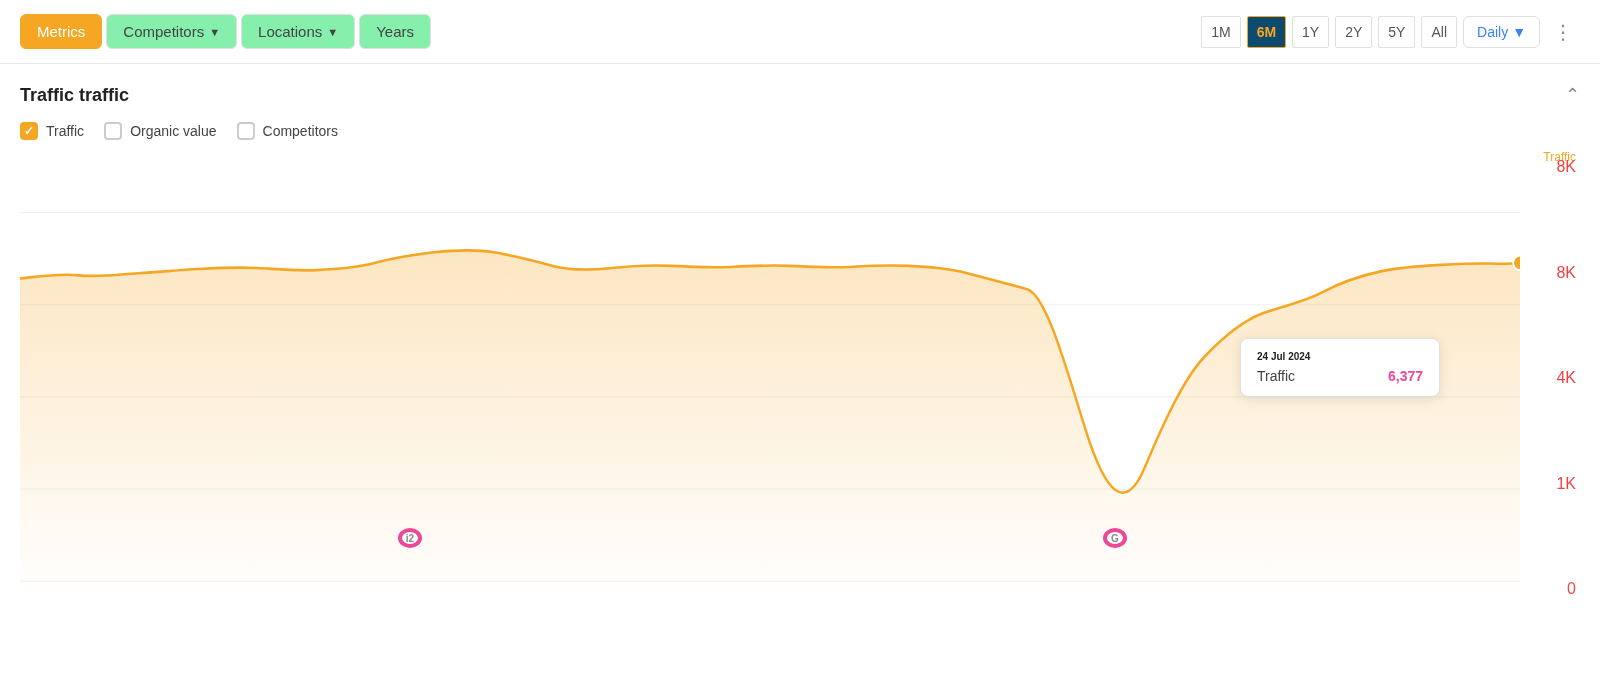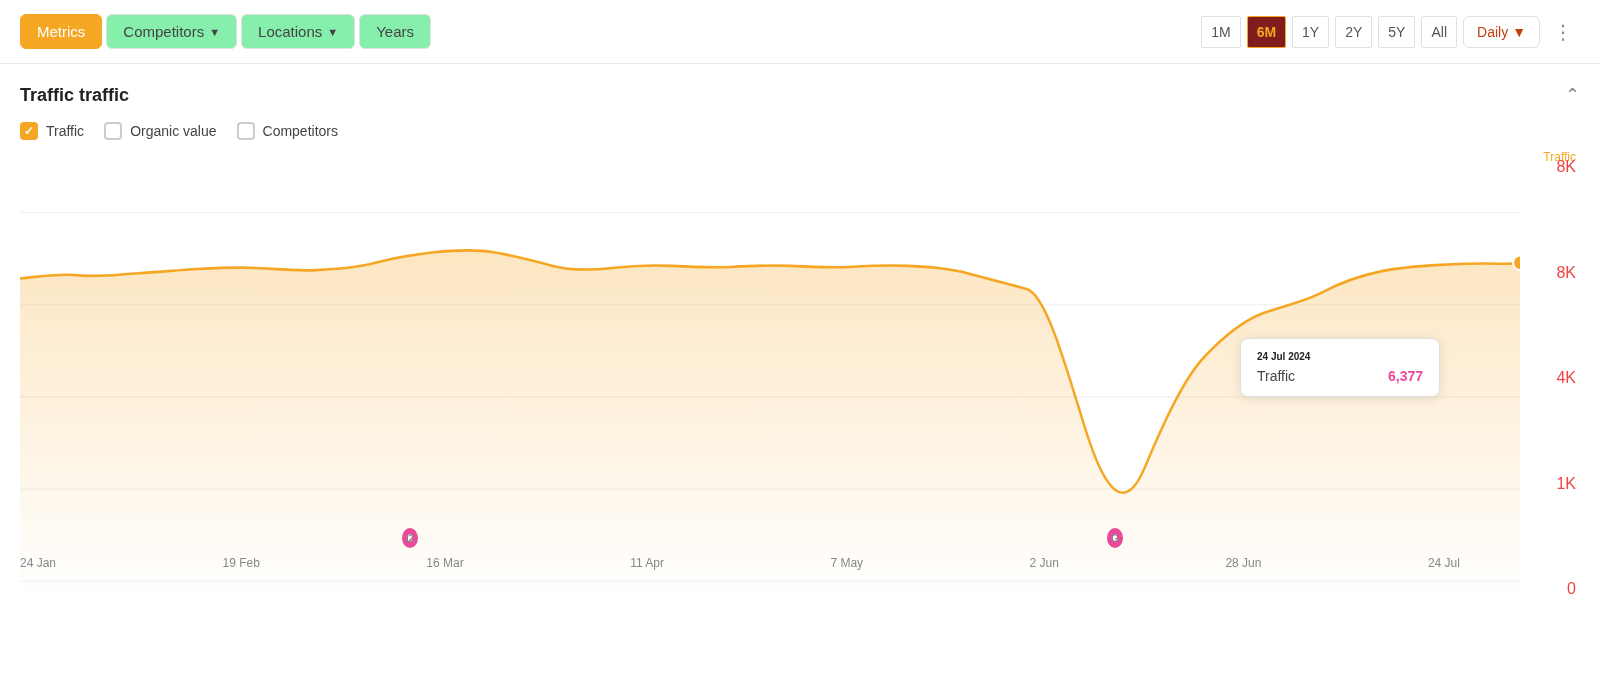--- a/index.html
+++ b/index.html
@@ -36,33 +36,33 @@
     .time-btn {
       padding: 7px 9px;
       border-radius: 2px;
       border: 1px solid #e0e0e0;
       background: #fff;
       cursor: pointer;
       font-size: 14px;
       color: #555;
     }
     .time-btn.active {
-      background: #7f1d1d;
+      background: #0c4a6e;
       border-color: #f5a623;
       color: #f5a623;
       font-weight: 600;
     }
     .dropdown-btn {
       padding: 7px 13px;
       border-radius: 6px;
       border: 1px solid #e0e0e0;
       background: #fff;
       cursor: pointer;
       font-size: 14px;
-      color: #c2410c;
+      color: #3b82f6;
       display: flex; align-items: center; gap: 4px;
     }
     .more-btn {
       width: 34px; height: 34px;
       border-radius: 6px;
       border: none;
       background: transparent;
       cursor: pointer;
       font-size: 20px;
       color: #888;
@@ -196,23 +196,23 @@
     }
 
     .event-marker {
       position: absolute;
       display: flex;
       flex-direction: column;
       align-items: center;
       cursor: pointer;
     }
     .event-circle {
-      width: 16px; height: 20px;
+      width: 24px; height: 20px;
       border-radius: 50%;
-      border: 6px solid #ec4899;
+      border: 4px solid #ec4899;
       background: #fff;
       display: flex; align-items: center; justify-content: center;
       font-size: 10px;
       color: #888;
       font-weight: 600;
     }
   </style>
 </head>
 <body>
 
@@ -362,30 +362,20 @@
       
       <div class="tooltip" style="right:80px; top:180px; min-width:200px;">
         <div class="tooltip-date">24 Jul 2024</div>
         <div class="tooltip-row">
           <span>Traffic</span>
           <span class="tooltip-value">6,377</span>
         </div>
       </div>
 
       
-      <div class="x-axis">
-        <span class="x-label">24 Jan</span>
-        <span class="x-label">19 Feb</span>
-        <span class="x-label">16 Mar</span>
-        <span class="x-label">11 Apr</span>
-        <span class="x-label">7 May</span>
-        <span class="x-label">2 Jun</span>
-        <span class="x-label">28 Jun</span>
-        <span class="x-label">24 Jul</span>
-      </div>
     </div>
 
     <div class="y-axis">
       <span class="y-label">8K</span>
       <span class="y-label">8K</span>
       <span class="y-label">4K</span>
       <span class="y-label">1K</span>
       <span class="y-label">0</span>
     </div>
   </div>

